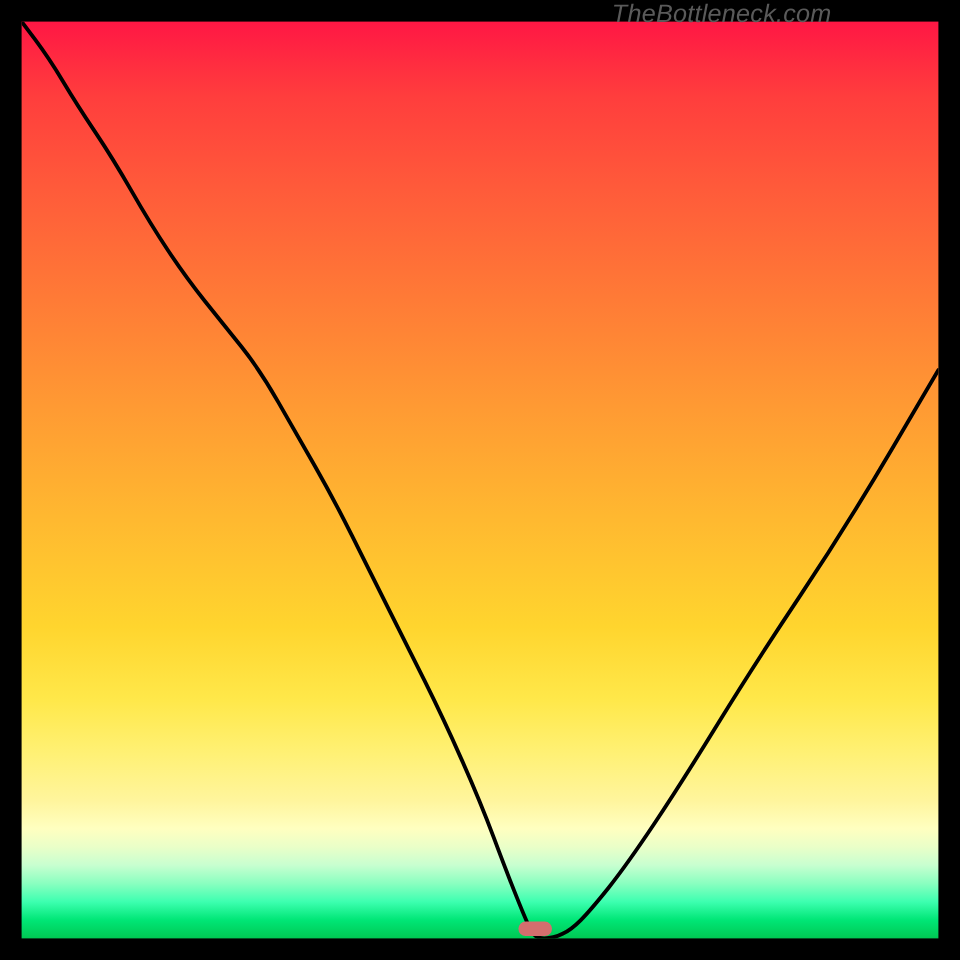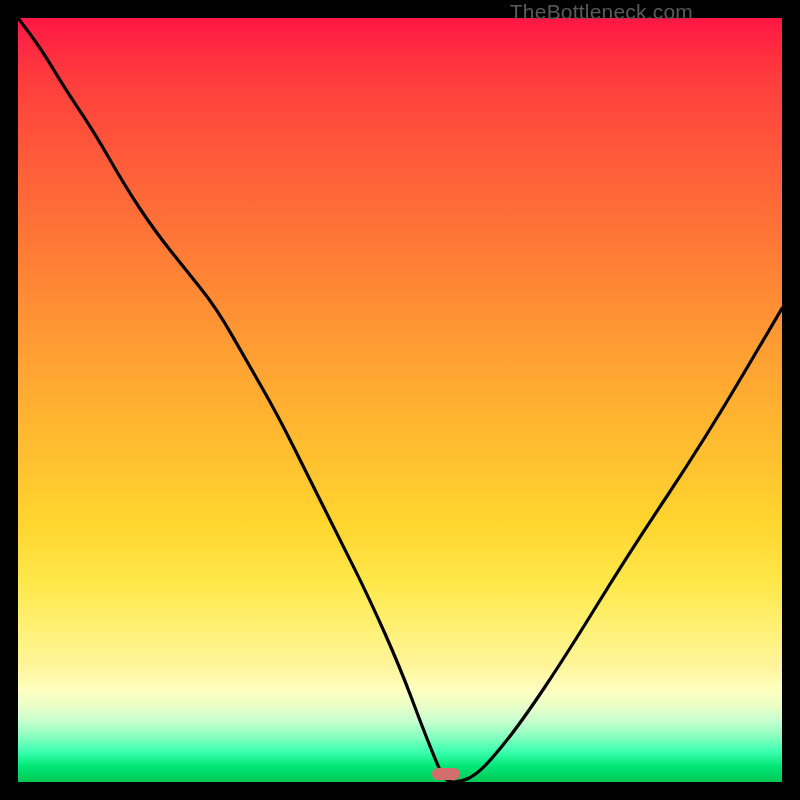--- a/index.html
+++ b/index.html
@@ -9,20 +9,21 @@
     height: 800px;
     background: #000;
     font-family: Arial, Helvetica, sans-serif;
     overflow: hidden;
   }
   .stage {
     position: relative;
     width: 699px;
     height: 800px;
     background: #000;
+    font-style: italic;
   }
   .plot-area {
     position: absolute;
     left: 18px;
     top: 18px;
     width: 764px;
     height: 764px;
     background: linear-gradient(
       to bottom,
       #ff1744 0%,

